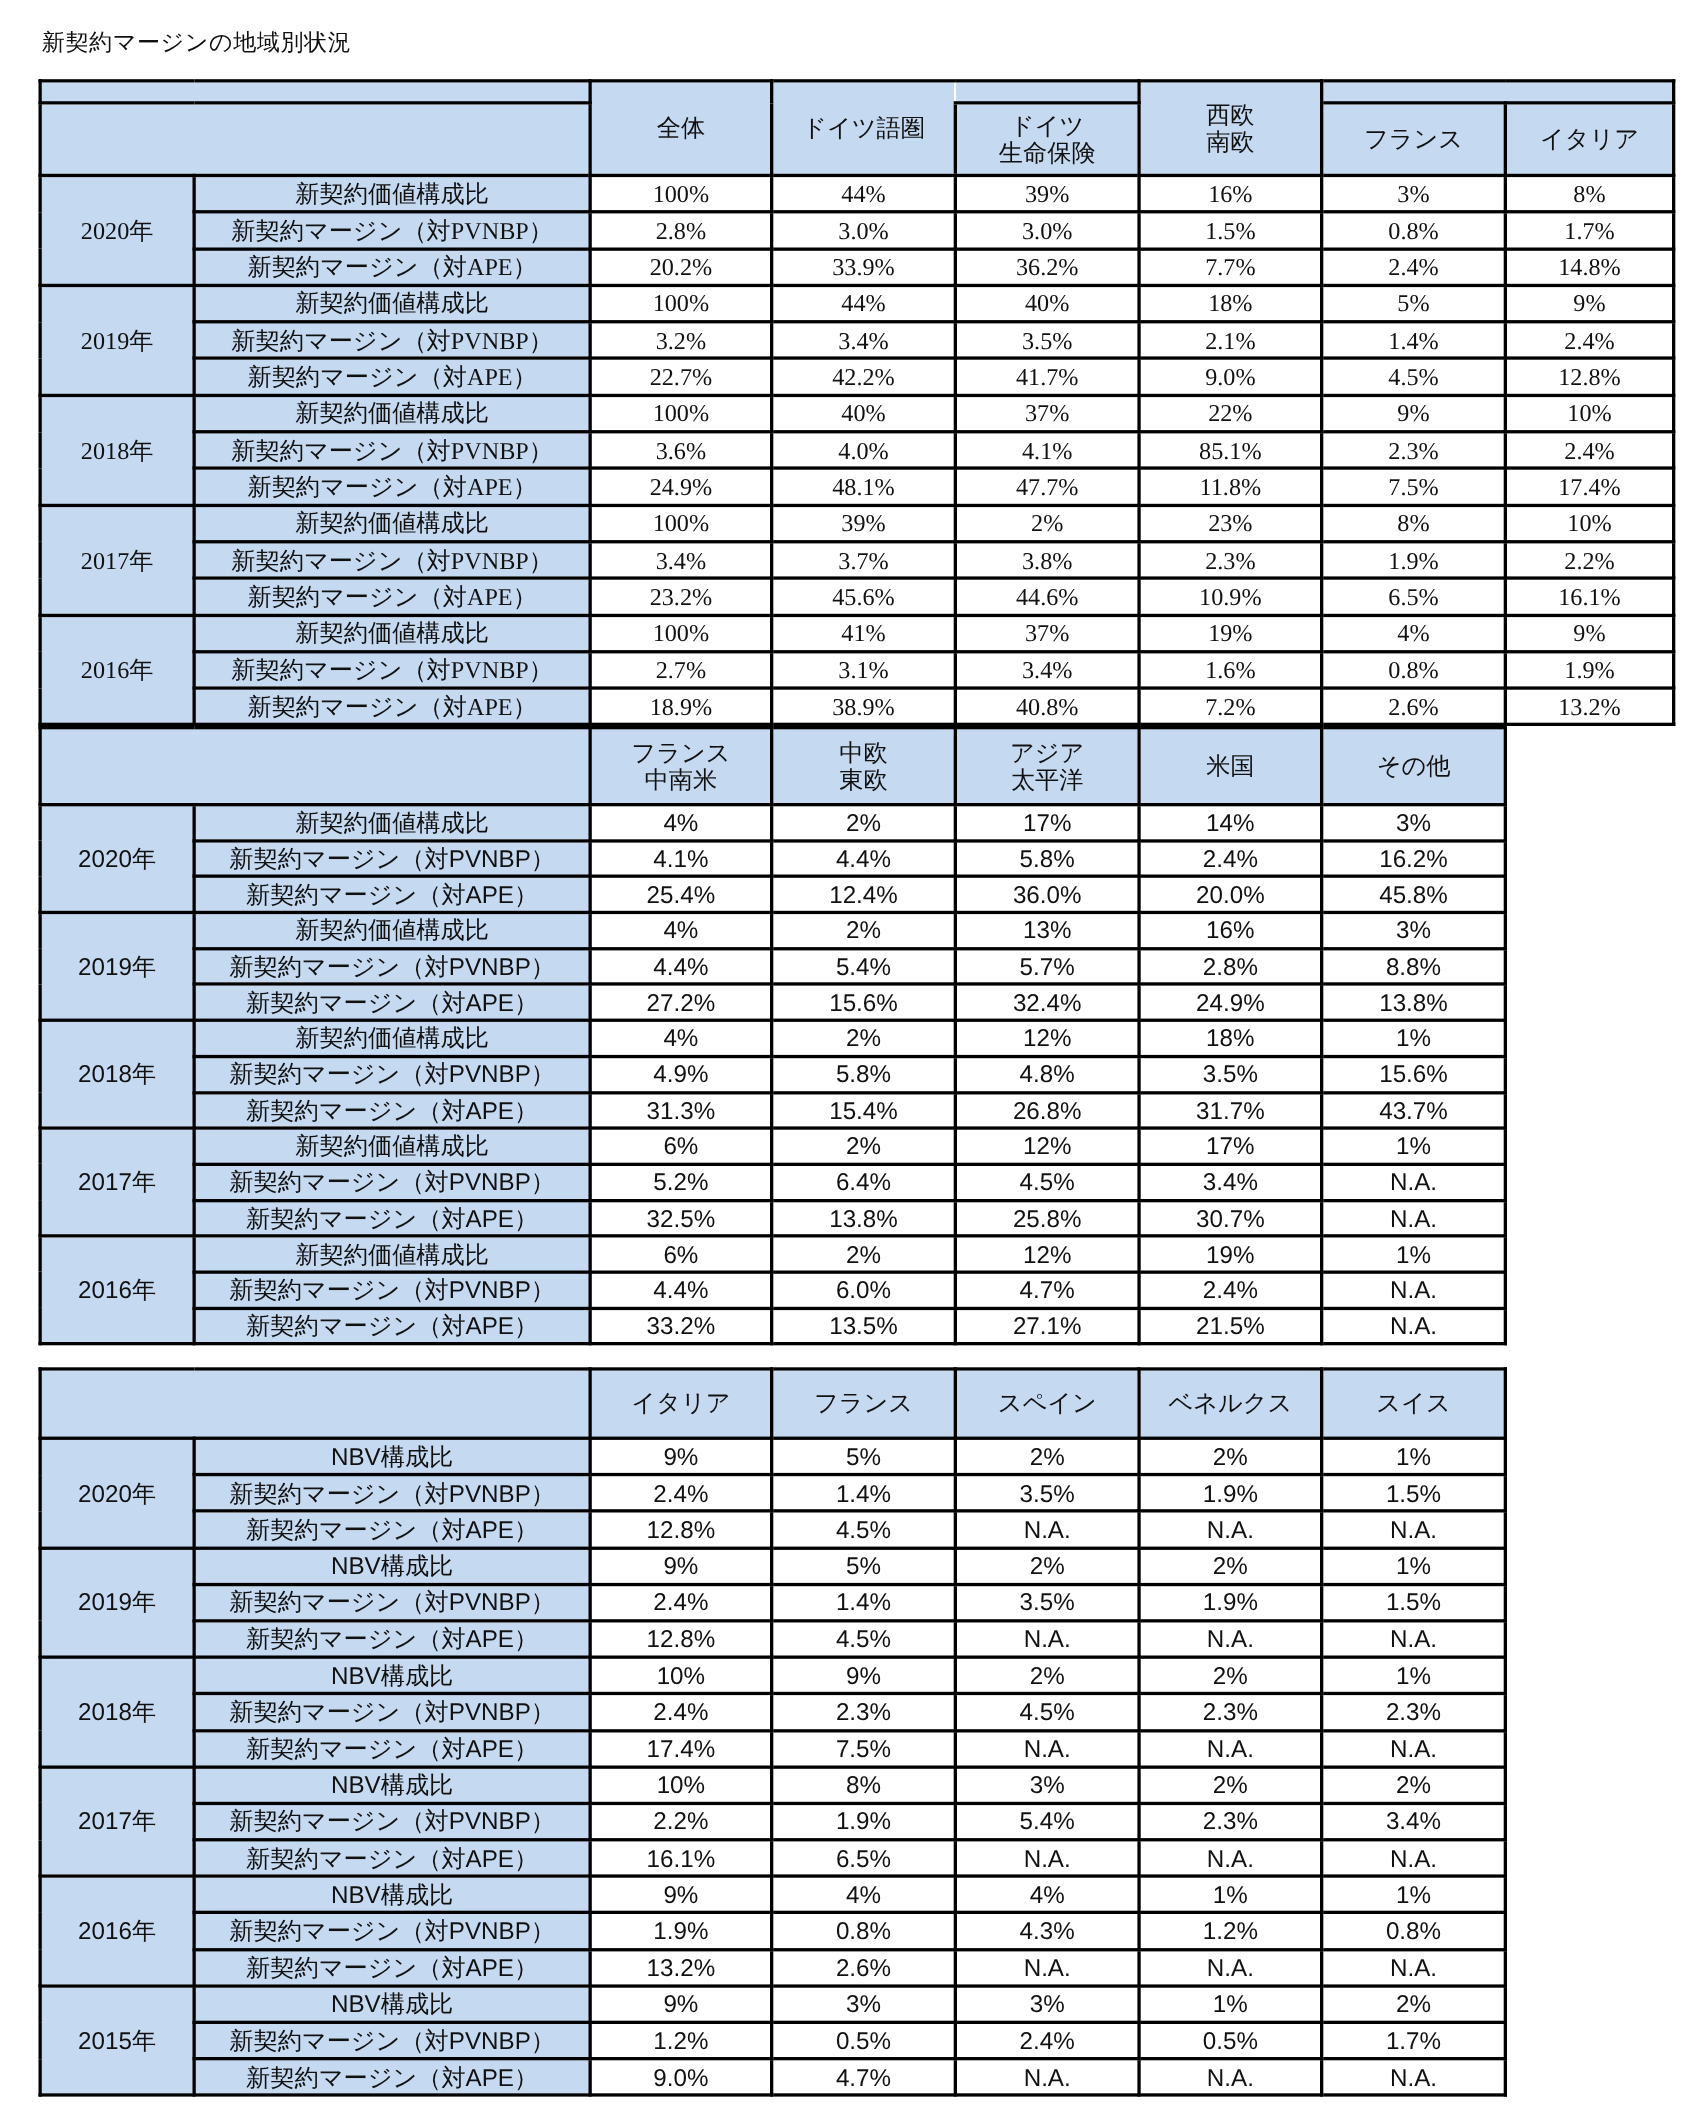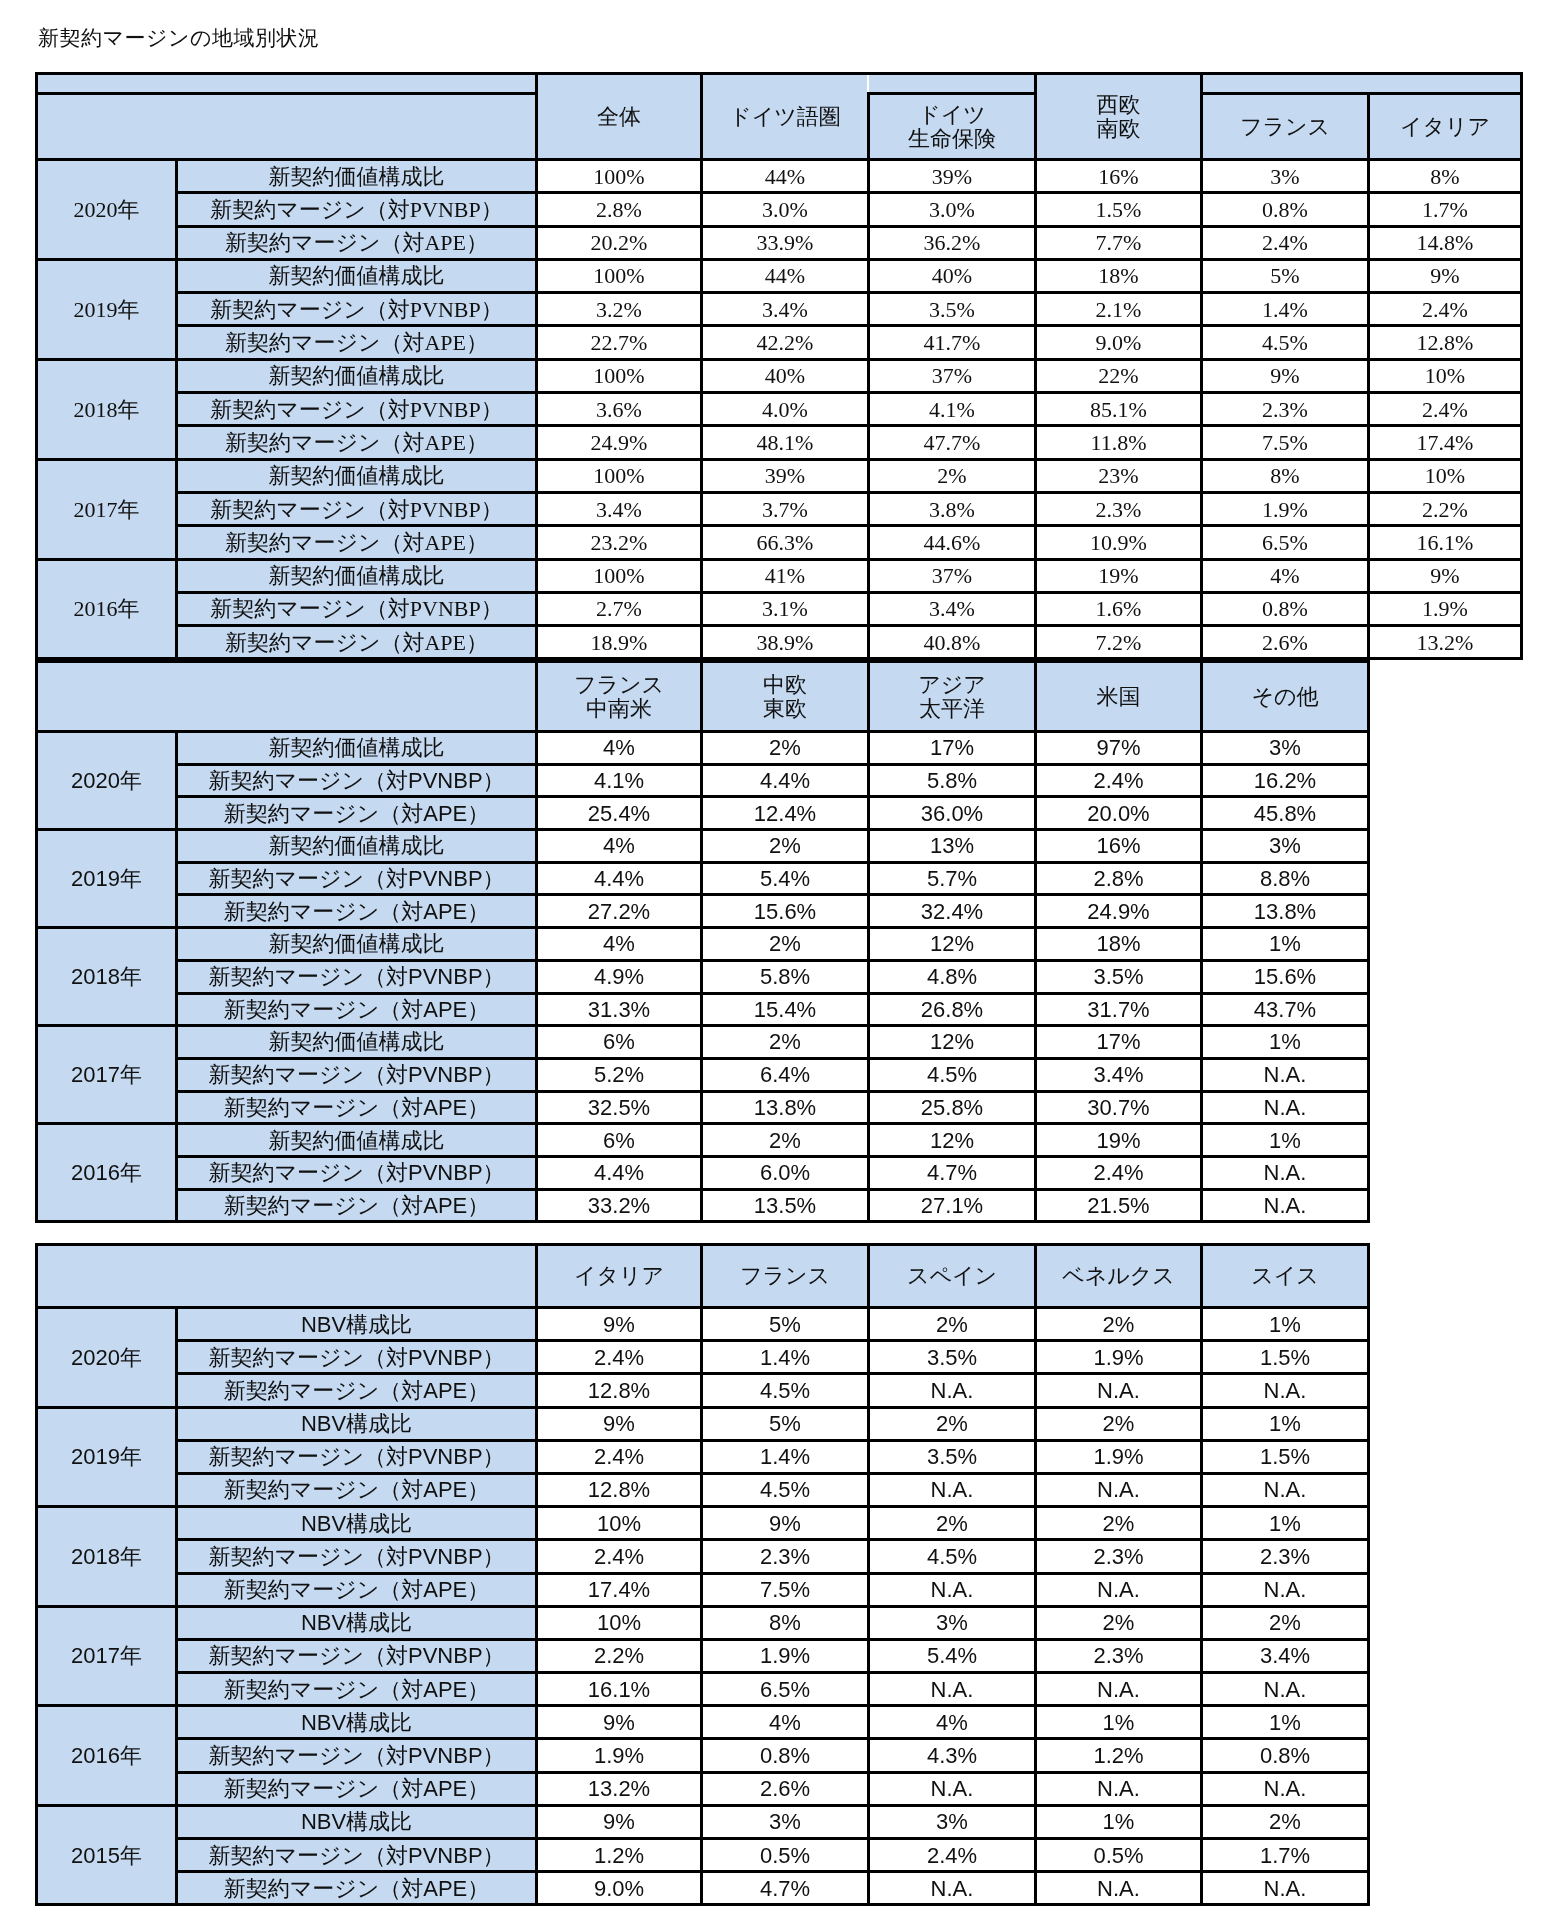--- a/index.html
+++ b/index.html
@@ -153,21 +153,21 @@
         <td class="val">3.4%</td>
         <td class="val">3.7%</td>
         <td class="val">3.8%</td>
         <td class="val">2.3%</td>
         <td class="val">1.9%</td>
         <td class="val">2.2%</td>
       </tr>
       <tr style="height: 33.3px;">
         <td class="lbl">新契約マージン（対APE）</td>
         <td class="val">23.2%</td>
-        <td class="val">66.3%</td>
+        <td class="val">45.6%</td>
         <td class="val">44.6%</td>
         <td class="val">10.9%</td>
         <td class="val">6.5%</td>
         <td class="val">16.1%</td>
       </tr>
       <tr style="height: 33.3px;">
         <td class="yr" rowspan="3">2016年</td>
         <td class="lbl">新契約価値構成比</td>
         <td class="val">100%</td>
         <td class="val">41%</td>
@@ -224,21 +224,21 @@
       </td>
       <td class="hdr">米国</td>
       <td class="hdr">その他</td>
     </tr>
   <tr style="height: 32.7px;">
         <td class="yr" rowspan="3">2020年</td>
         <td class="lbl">新契約価値構成比</td>
         <td class="val">4%</td>
         <td class="val">2%</td>
         <td class="val">17%</td>
-        <td class="val">97%</td>
+        <td class="val">14%</td>
         <td class="val">3%</td>
       </tr>
       <tr style="height: 32.7px;">
         <td class="lbl">新契約マージン（対PVNBP）</td>
         <td class="val">4.1%</td>
         <td class="val">4.4%</td>
         <td class="val">5.8%</td>
         <td class="val">2.4%</td>
         <td class="val">16.2%</td>
       </tr>

